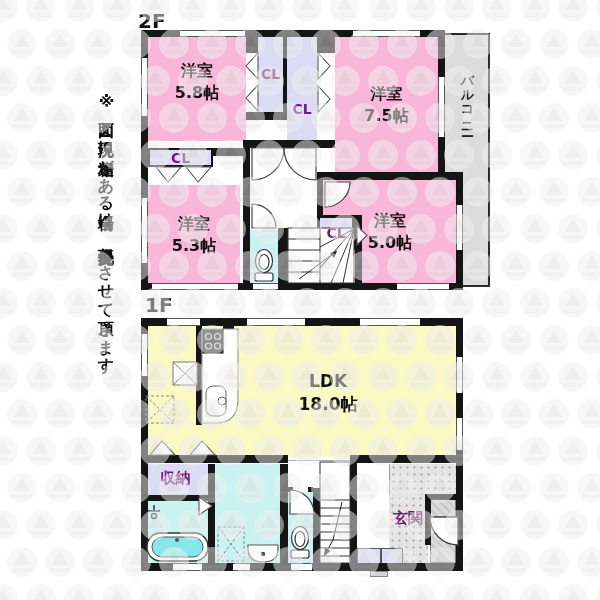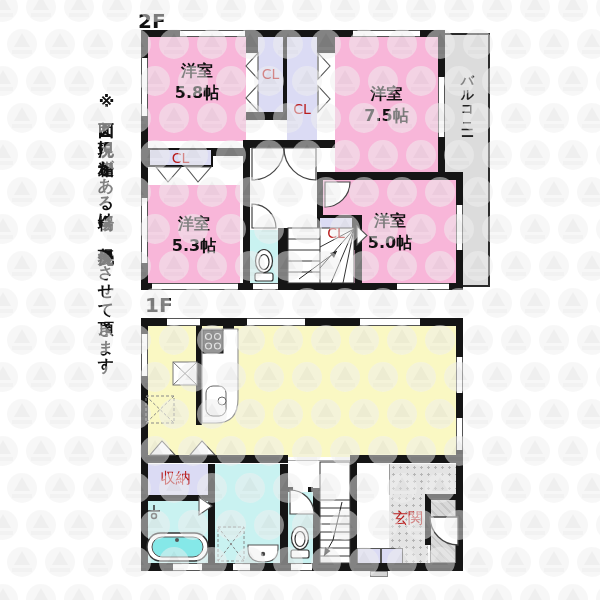--- a/index.html
+++ b/index.html
@@ -12,21 +12,21 @@
   .room{position:absolute;z-index:2}
   .pink{background:var(--c-pink,#F8B6D9)}
   .lav{background:var(--c-lavender,#DBDBF4)}
   .cyan{background:var(--c-cyan,#C9F2F1)}
   .yellow{background:var(--c-yellow,#FAF8C3)}
   .balcony{background:var(--c-balcony,#DCDCDC);border:2px solid #2a2a2a;border-left:none;box-sizing:border-box;z-index:0;position:absolute}
   .dotted{background-color:var(--c-entrance_floor,#E4E4E4);
           background-image:radial-gradient(#b5b5b5 1px,transparent 1.3px);background-size:7px 7px}
   .hatch{background:repeating-linear-gradient(45deg,#c7c7c7 0 1.5px,var(--c-porch,#D9D9D9) 1.5px 6px);border:1px solid #777;box-sizing:border-box}
   .rlabel{position:absolute;text-align:center;font-weight:600;font-size:16px;line-height:1.35;color:#111;z-index:6}
-  .cllabel{position:absolute;text-align:center;font-weight:400;font-size:14px;line-height:1;color:#b91c1c;z-index:6}
+  .cllabel{position:absolute;text-align:center;font-weight:700;font-size:14px;line-height:1;color:#701a75;z-index:6}
   .flabel{position:absolute;font-weight:700;font-size:20px;color:#111;z-index:6}
   .vtext{writing-mode:vertical-rl}
   #disclaimer{position:absolute;left:92px;top:92px;height:440px;width:24px;
               font-size:16px;font-weight:600;color:#111;letter-spacing:0;z-index:6}
   #balcony-label{position:absolute;left:460px;top:66px;height:115px;width:16px;
                  font-size:13px;font-weight:600;color:#222;letter-spacing:1px;z-index:6}
   #fixtures{position:absolute;left:0;top:0;z-index:5;pointer-events:none}
   #watermark{position:absolute;inset:0;z-index:7;opacity:.5;pointer-events:none}
   .wm{position:absolute;width:30px;height:30px;border-radius:50%;background:#f0f0f0}
   .wm-tri{position:absolute;left:7px;top:4px;width:0;height:0;border-left:8px solid transparent;border-right:8px solid transparent;border-bottom:14px solid #e1e1e1}
@@ -244,20 +244,24 @@
   <div class="rlabel" style="left:330px;top:210px;width:120px">
     <span>洋室</span><br>
     <span>5.0帖</span>
   </div>
   <div class="cllabel" style="left:256px;top:67px;width:29px">CL</div>
   <div class="cllabel" style="left:285px;top:102px;width:34px">CL</div>
   <div class="cllabel" style="left:148px;top:151px;width:65px">CL</div>
   <div class="cllabel" style="left:317px;top:226px;width:38px">CL</div>
   <div id="balcony-label" class="vtext">バルコニー</div>
 
+  <div class="rlabel" style="left:278px;top:370px;width:100px;font-size:17px">
+    <span>LDK</span><br>
+    <span>18.0帖</span>
+  </div>
   <div class="cllabel" style="left:143px;top:471px;width:65px;font-size:15px">収納</div>
   <div class="cllabel" style="left:383px;top:511px;width:50px;font-size:15px">玄関</div>
 
   <div id="disclaimer" class="vtext">※図面と現況に相違がある場合は、現況優先とさせて頂きます</div>
 
   <div id="watermark">
       <div class="wm" style="left:-12px;top:-8px">
         <span class="wm-tri"></span>
         <span class="wm-bar"></span>
       </div>

